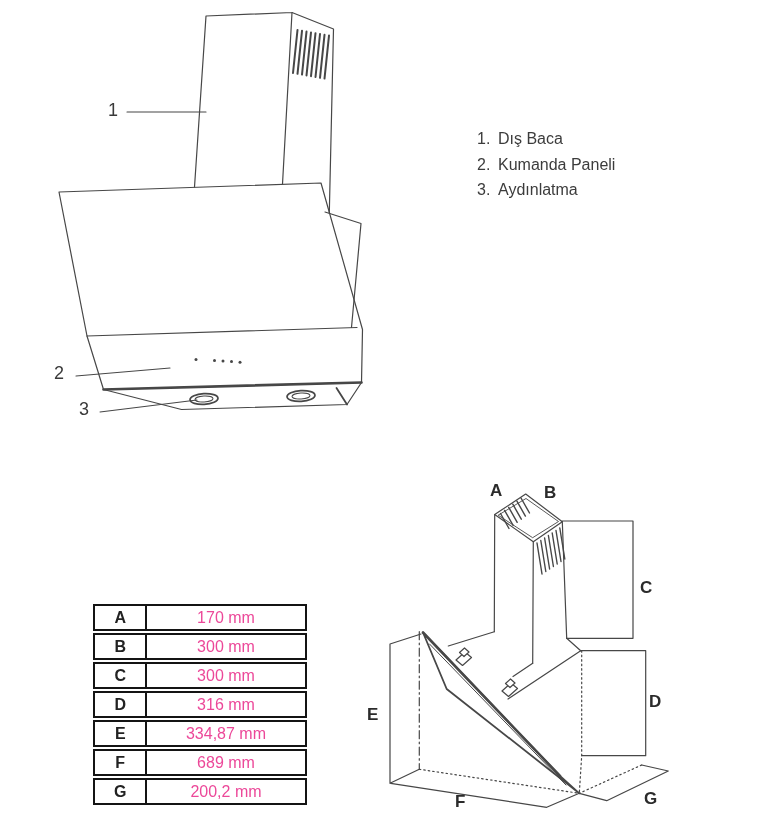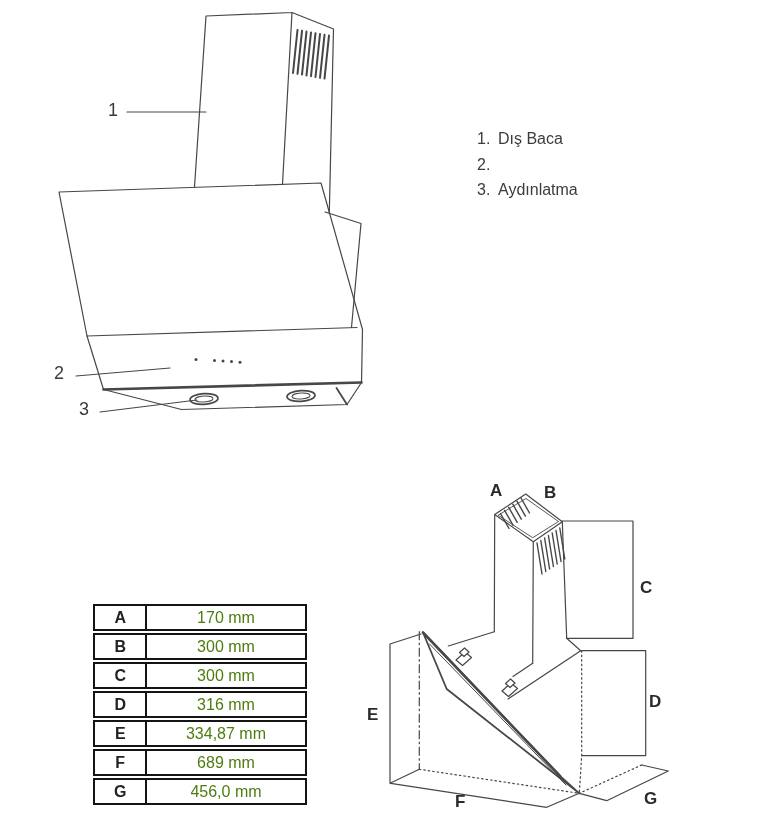--- a/index.html
+++ b/index.html
@@ -14,21 +14,21 @@
   .dim-label{font-size:17px;font-weight:700;color:#2b2b2b;letter-spacing:-0.5px;}
   .legend{position:absolute;left:477px;top:126px;}
   .legend-row{display:flex;line-height:25.6px;font-size:16px;color:#3c3c3c;}
   .legend-num{width:21px;flex:0 0 21px;}
   .dims-table{
     position:absolute;left:93px;top:602px;
     border-collapse:separate;border-spacing:0 2px;
   }
   .dims-table td{
     border:2px solid #141414;height:23px;text-align:center;vertical-align:middle;
-    font-size:16px;color:#4d7c0f;background:#fff;padding:0;
+    font-size:16px;color:#ec4899;background:#fff;padding:0;
   }
   .dims-table td.k{width:50px;font-weight:700;letter-spacing:-0.5px;color:#222;border-right:none;}
   .dims-table td.v{width:158px;}
 </style>
 </head>
 <body>
 
 <div class="page">
 
   <svg class="art" width="765" height="831" viewBox="0 0 765 831" fill="none" stroke="#474747" stroke-width="1.2" stroke-linecap="round" stroke-linejoin="round">
@@ -155,20 +155,21 @@
   <div class="txt callout" style="left:54px;top:363px;">2</div>
   <div class="txt callout" style="left:79px;top:399px;">3</div>
 
   <div class="legend">
     <div class="legend-row">
       <span class="legend-num">1.</span>
       <span>Dış Baca</span>
     </div>
     <div class="legend-row">
       <span class="legend-num">2.</span>
+      <span>Kumanda Paneli</span>
     </div>
     <div class="legend-row">
       <span class="legend-num">3.</span>
       <span>Aydınlatma</span>
     </div>
   </div>
 
   <div class="txt dim-label" style="left:490px;top:481px;">A</div>
   <div class="txt dim-label" style="left:544px;top:483px;">B</div>
   <div class="txt dim-label" style="left:640px;top:578px;">C</div>
@@ -198,18 +199,18 @@
       <tr>
         <td class="k">E</td>
         <td class="v">334,87 mm</td>
       </tr>
       <tr>
         <td class="k">F</td>
         <td class="v">689 mm</td>
       </tr>
       <tr>
         <td class="k">G</td>
-        <td class="v">456,0 mm</td>
+        <td class="v">200,2 mm</td>
       </tr>
     </tbody>
   </table>
 
 </div>
 
 </body></html>

